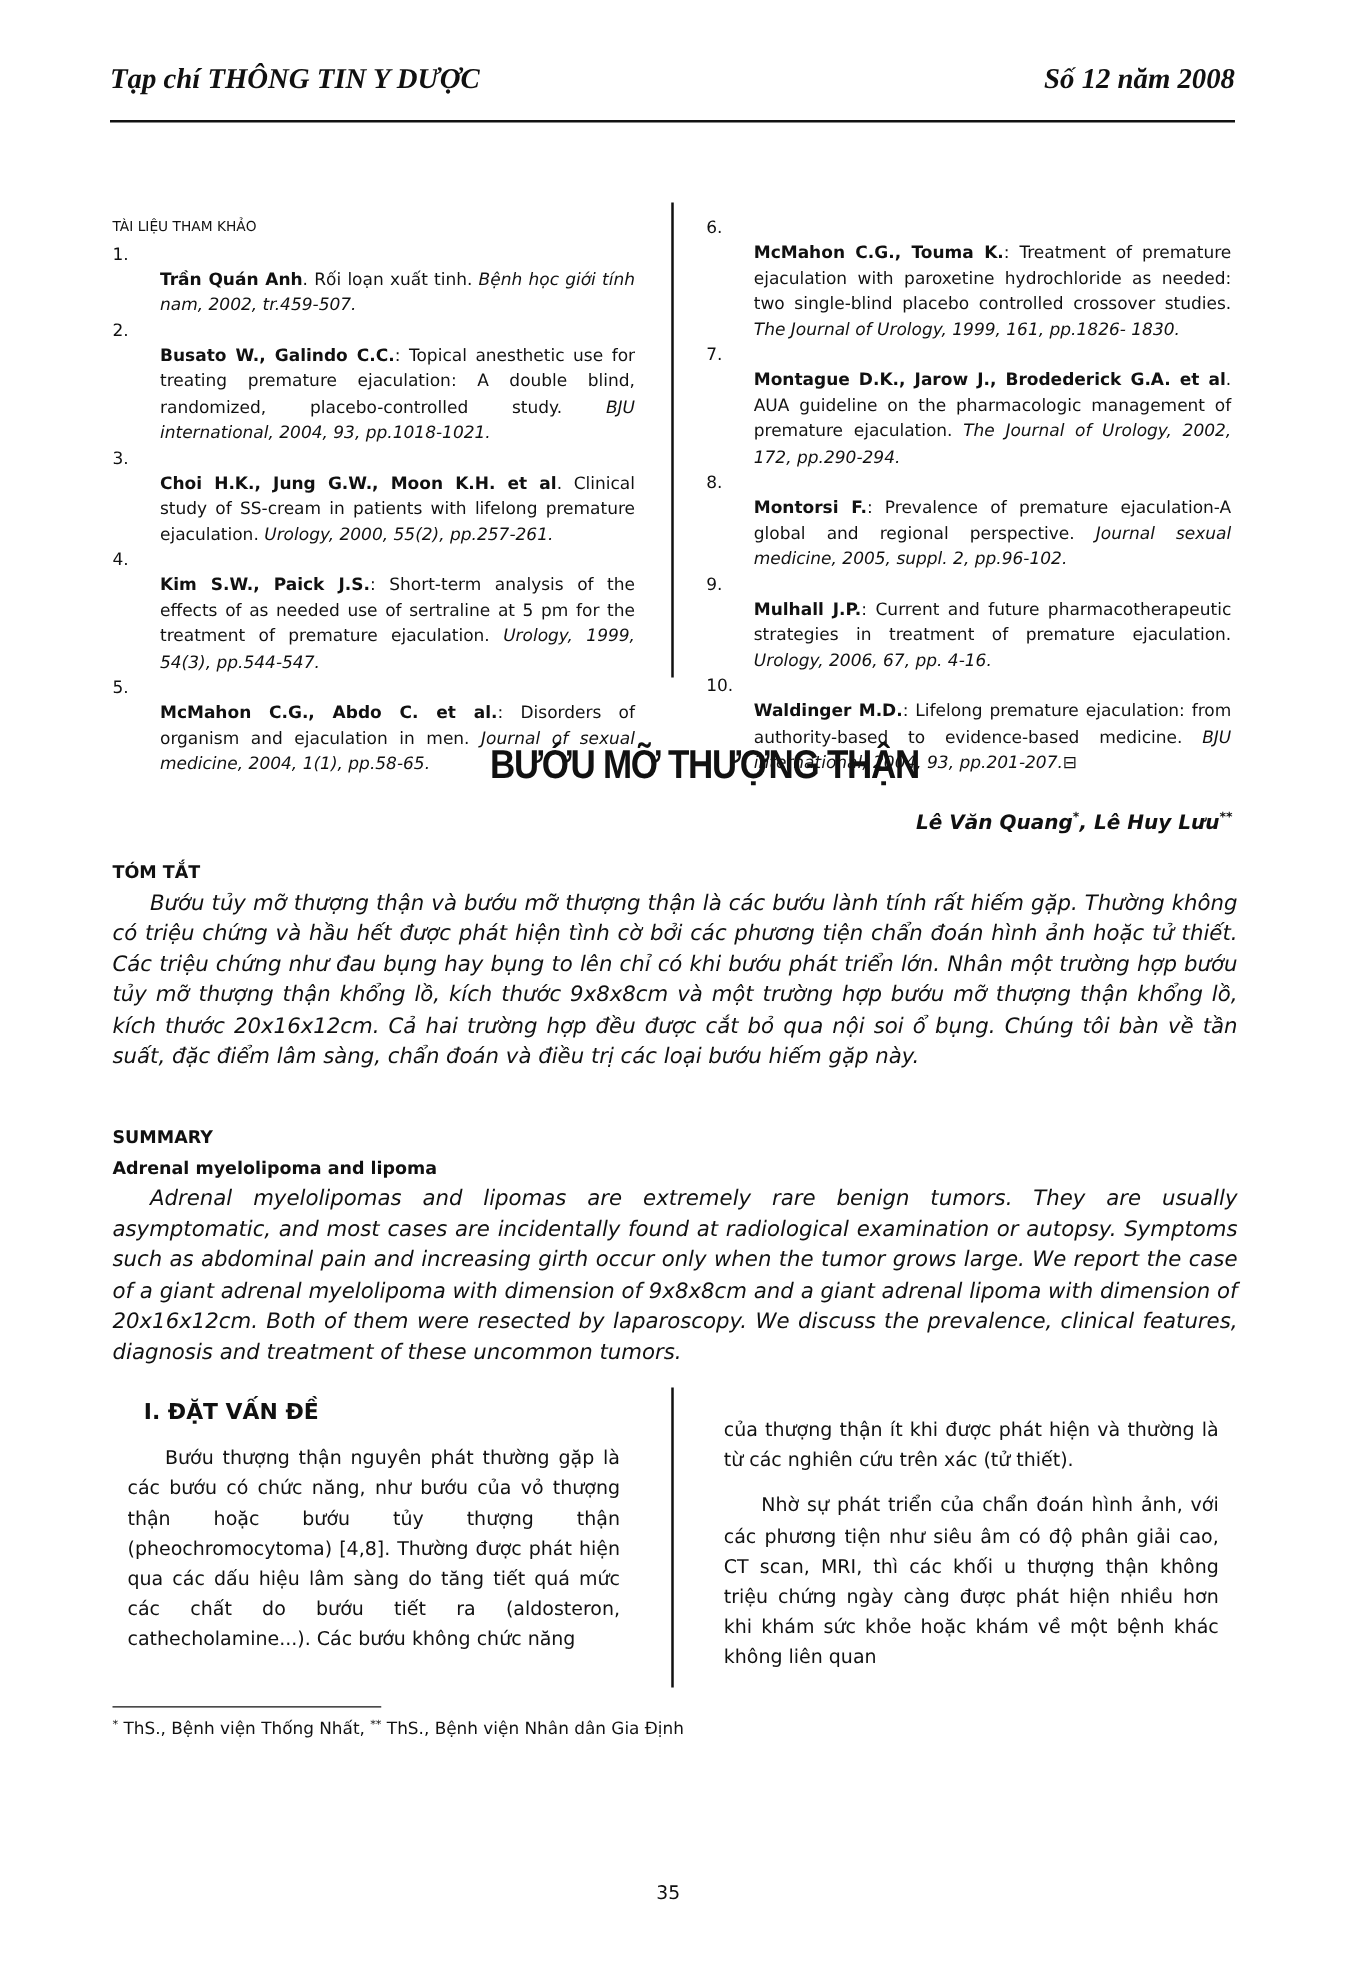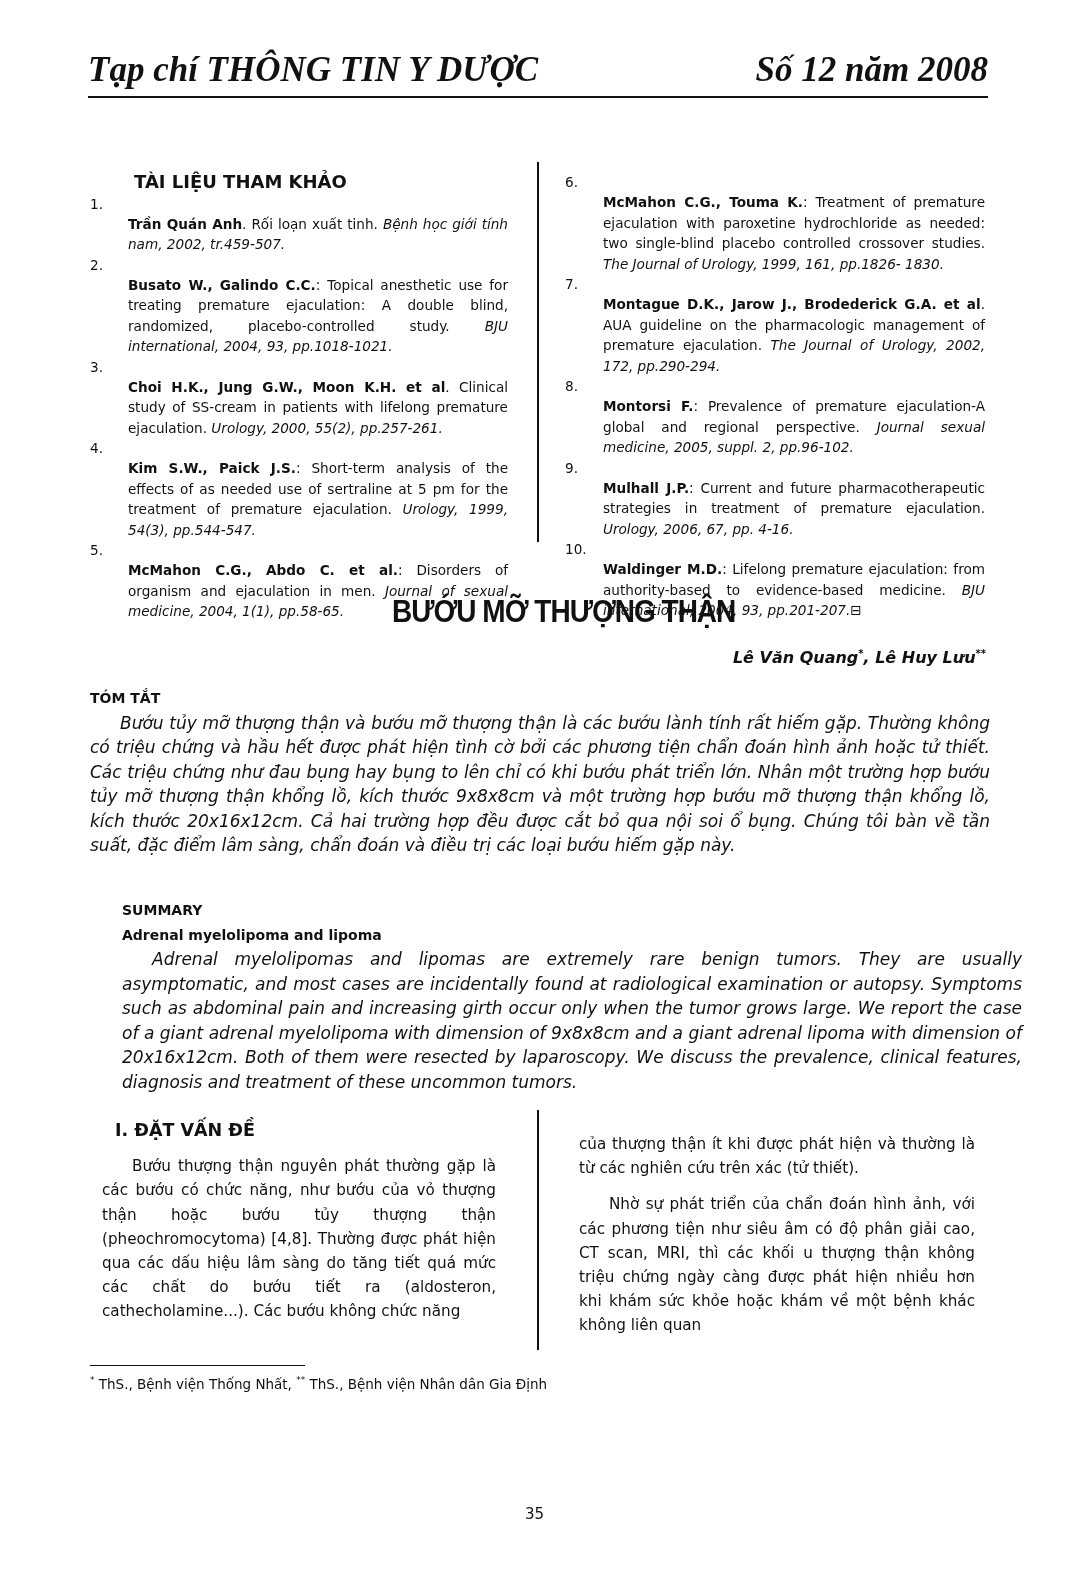--- a/index.html
+++ b/index.html
@@ -1,25 +1,25 @@
 <!DOCTYPE html>
 <html><head>
 <meta charset="utf-8">
 <style>
   html, body { margin:0; padding:0; background:#fff; }
   body { width:1090px; height:1575px; position:relative; overflow:hidden; color:#111; font-family:"DejaVu Sans", sans-serif; }
-  .hdr { position:absolute; left:88px; top:50px; width:900px; height:40px; font-family:"Liberation Serif", serif; font-style:italic; font-weight:bold; font-size:35px; }
+  .hdr { position:absolute; left:88px; top:50px; width:900px; height:40px; font-family:"Liberation Serif", serif; font-style:italic; font-weight:bold; font-size:23px; }
   .hdr .l { position:absolute; left:0; top:0; }
   .hdr .r { position:absolute; right:0; top:0; }
   .hdr-rule { position:absolute; left:88px; top:96px; width:900px; height:2px; background:#111; }
   .col { position:absolute; font-size:13.6px; line-height:20.5px; }
   .refs-left { left:90px; top:172px; width:418px; }
   .refs-right { left:565px; top:172px; width:420px; }
   .vdiv { position:absolute; width:2px; background:#111; }
-  .refhead { font-weight:bold; font-size:18px; margin-bottom:1px;margin-left:44px; }
+  .refhead { font-weight:normal; font-size:11px; margin-bottom:1px; }
   .ref { display:flex; text-align:justify; }
   .ref .n { width:38px; flex:none; }
   .ref .t { flex:1;margin-top:20px; }
   .ref b { font-weight:bold; }
   .ref i { font-style:italic; }
   .title { position:absolute; left:392px; top:596px; font-family:"Liberation Sans", sans-serif; font-weight:bold; font-size:28px; letter-spacing:-1px; transform:scaleY(1.15); }
   .authors { position:absolute; right:104px; top:648px; font-weight:bold; font-style:italic; font-size:16px; }
   .authors sup { font-size:10px; }
   .abs { position:absolute; left:90px; width:900px; font-size:17px; line-height:24.5px; }
   .abs h3 { margin:0; font-size:14px; font-weight:bold; }
@@ -96,21 +96,21 @@
 <div class="title">BƯỚU MỠ THƯỢNG THẬN</div>
 <div class="authors">
   <span>Lê Văn Quang</span><sup>*</sup><span>, </span><span>Lê Huy Lưu</span><sup>**</sup>
 </div>
 
 <div class="abs" style="top:686px;">
   <h3>TÓM TẮT</h3>
   <p>Bướu tủy mỡ thượng thận và bướu mỡ thượng thận là các bướu lành tính rất hiếm gặp. Thường không có triệu chứng và hầu hết được phát hiện tình cờ bởi các phương tiện chẩn đoán hình ảnh hoặc tử thiết. Các triệu chứng như đau bụng hay bụng to lên chỉ có khi bướu phát triển lớn. Nhân một trường hợp bướu tủy mỡ thượng thận khổng lồ, kích thước 9x8x8cm và một trường hợp bướu mỡ thượng thận khổng lồ, kích thước 20x16x12cm. Cả hai trường hợp đều được cắt bỏ qua nội soi ổ bụng. Chúng tôi bàn về tần suất, đặc điểm lâm sàng, chẩn đoán và điều trị các loại bướu hiếm gặp này.</p>
 </div>
 
-<div class="abs" style="top:898px;margin-left:32px;">
+<div class="abs" style="top:898px;">
   <h3>SUMMARY</h3>
   <h3>Adrenal myelolipoma and lipoma</h3>
   <p>Adrenal myelolipomas and lipomas are extremely rare benign tumors. They are usually asymptomatic, and most cases are incidentally found at radiological examination or autopsy. Symptoms such as abdominal pain and increasing girth occur only when the tumor grows large. We report the case of a giant adrenal myelolipoma with dimension of 9x8x8cm and a giant adrenal lipoma with dimension of 20x16x12cm. Both of them were resected by laparoscopy. We discuss the prevalence, clinical features, diagnosis and treatment of these uncommon tumors.</p>
 </div>
 
 <div class="body-col" style="left:90px; top:1118px; width:418px;">
   <div class="sec-title" style="margin-bottom:4px;margin-left:25px;">I. ĐẶT VẤN ĐỀ</div>
   <p>Bướu thượng thận nguyên phát thường gặp là các bướu có chức năng, như bướu của vỏ thượng thận hoặc bướu tủy thượng thận (pheochromocytoma) [4,8]. Thường được phát hiện qua các dấu hiệu lâm sàng do tăng tiết quá mức các chất do bướu tiết ra (aldosteron, cathecholamine...). Các bướu không chức năng</p>
 </div>
 <div class="vdiv" style="left:537px; top:1110px; height:240px;"></div>

